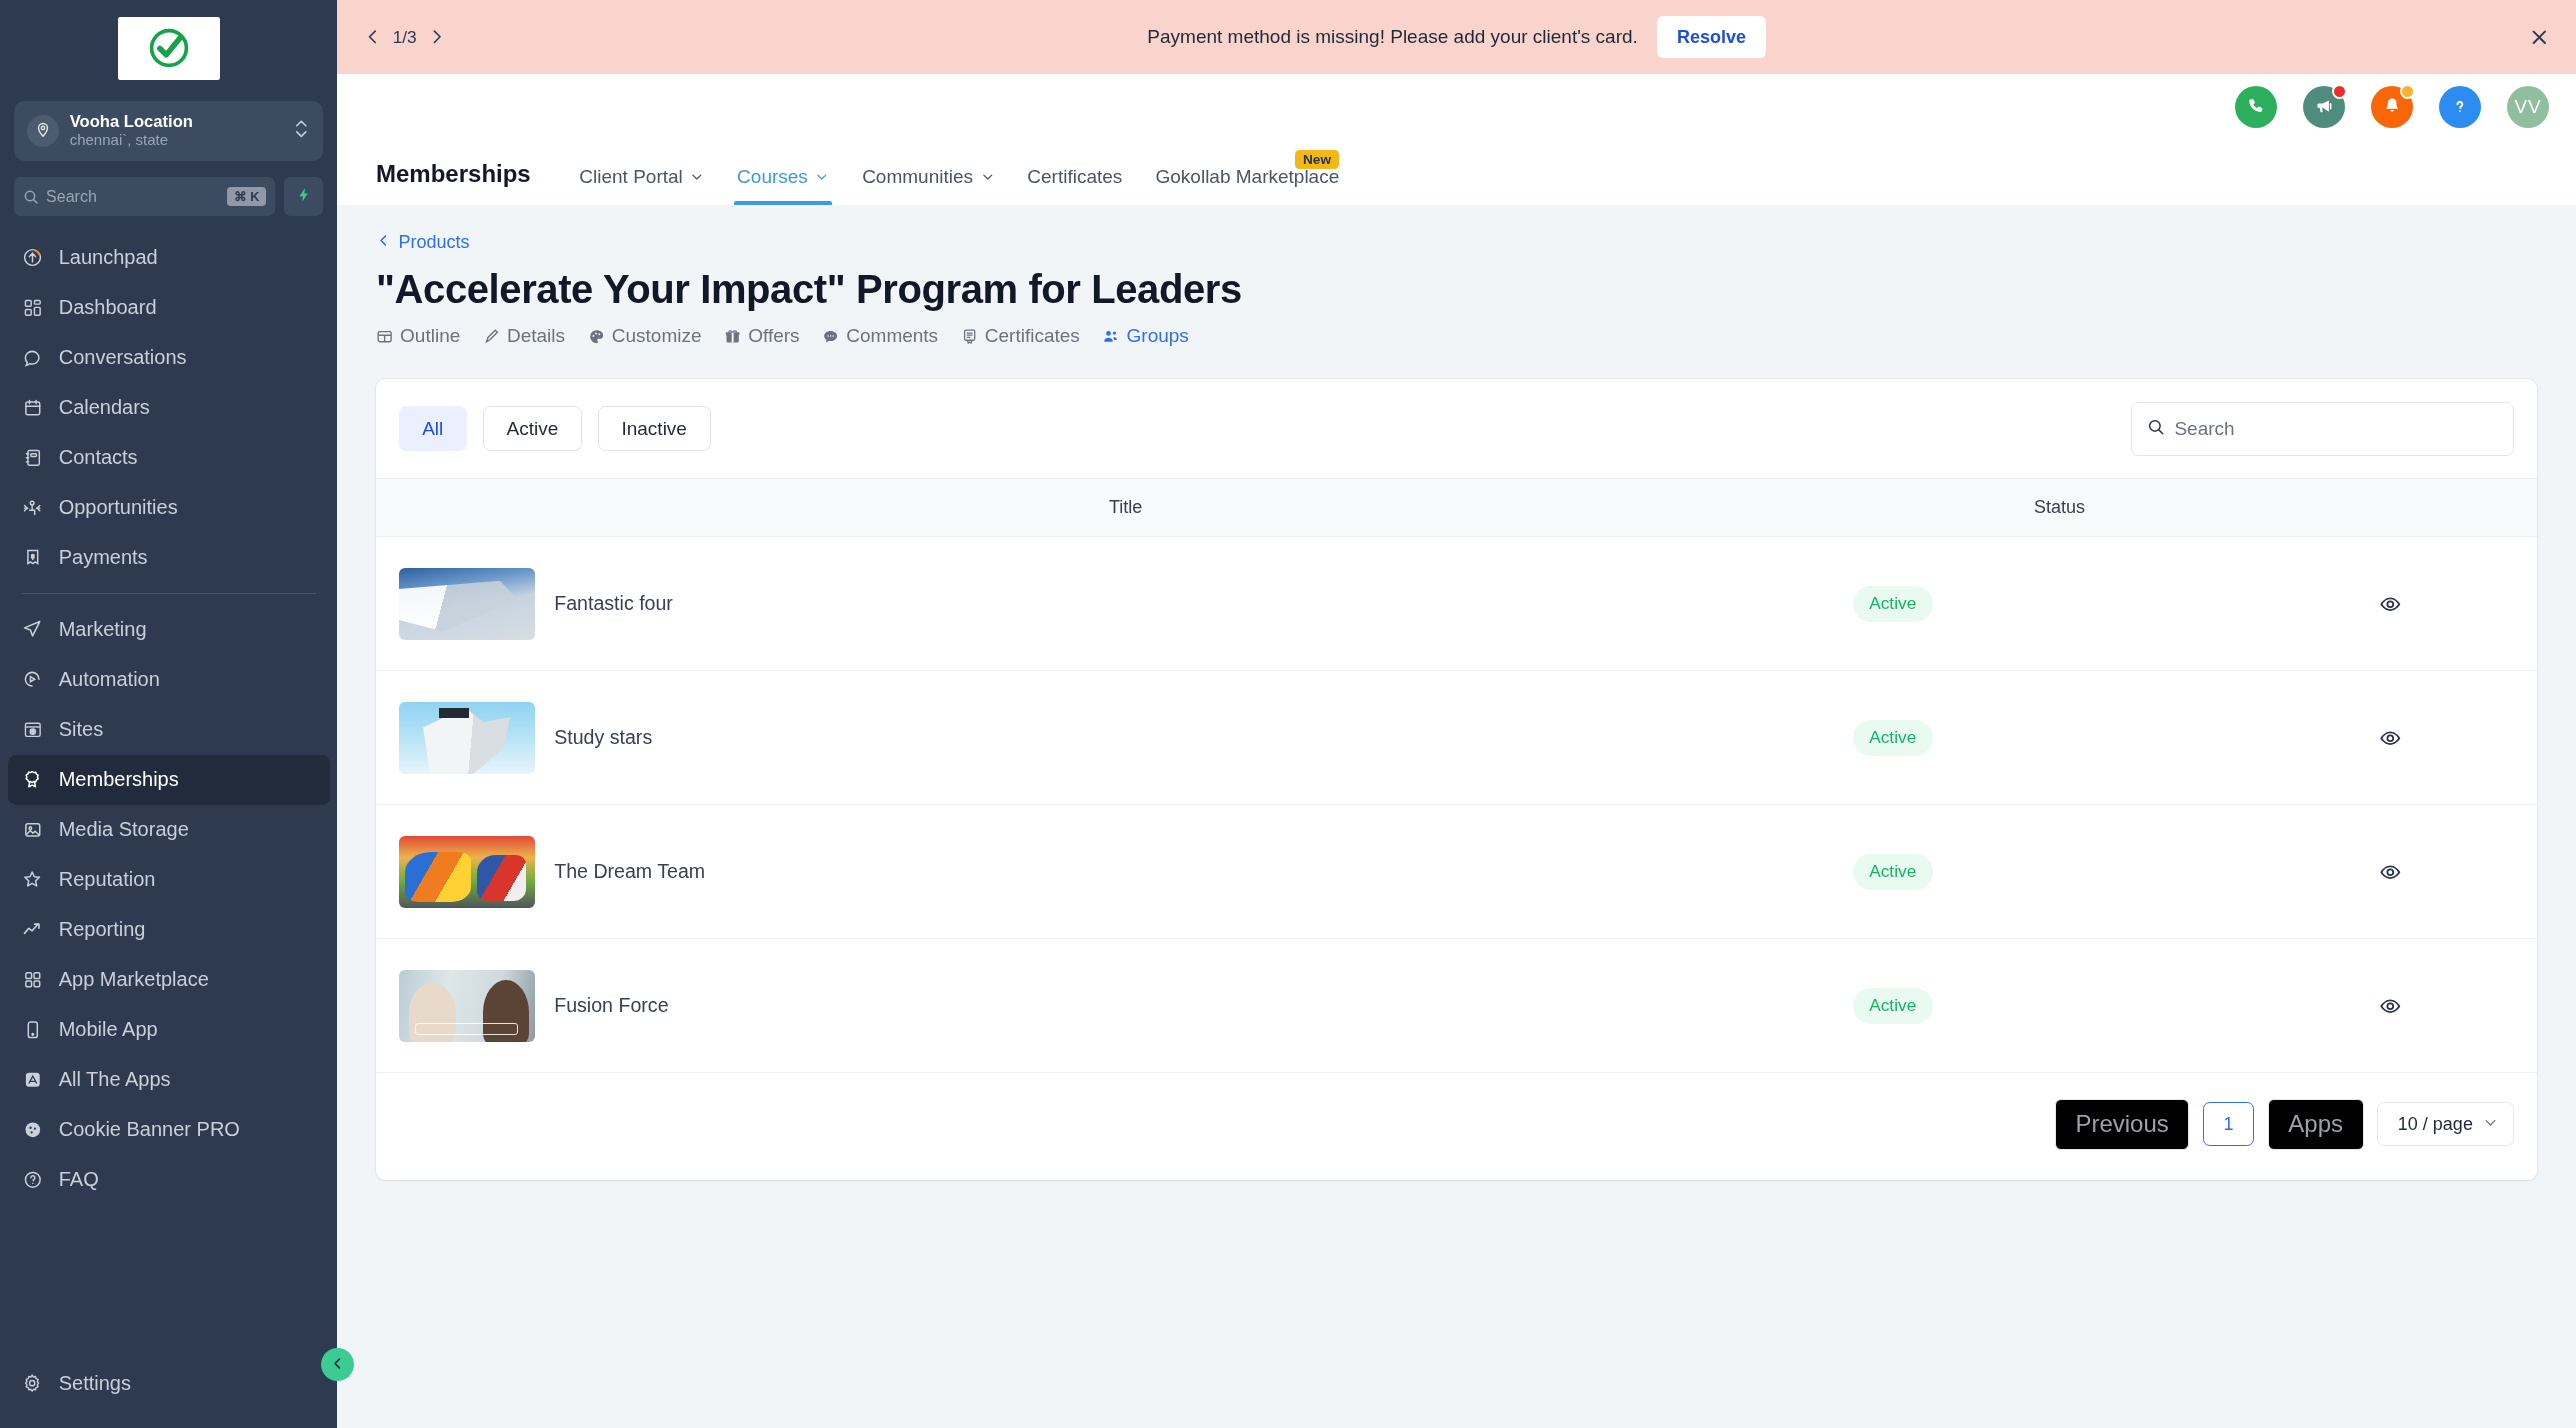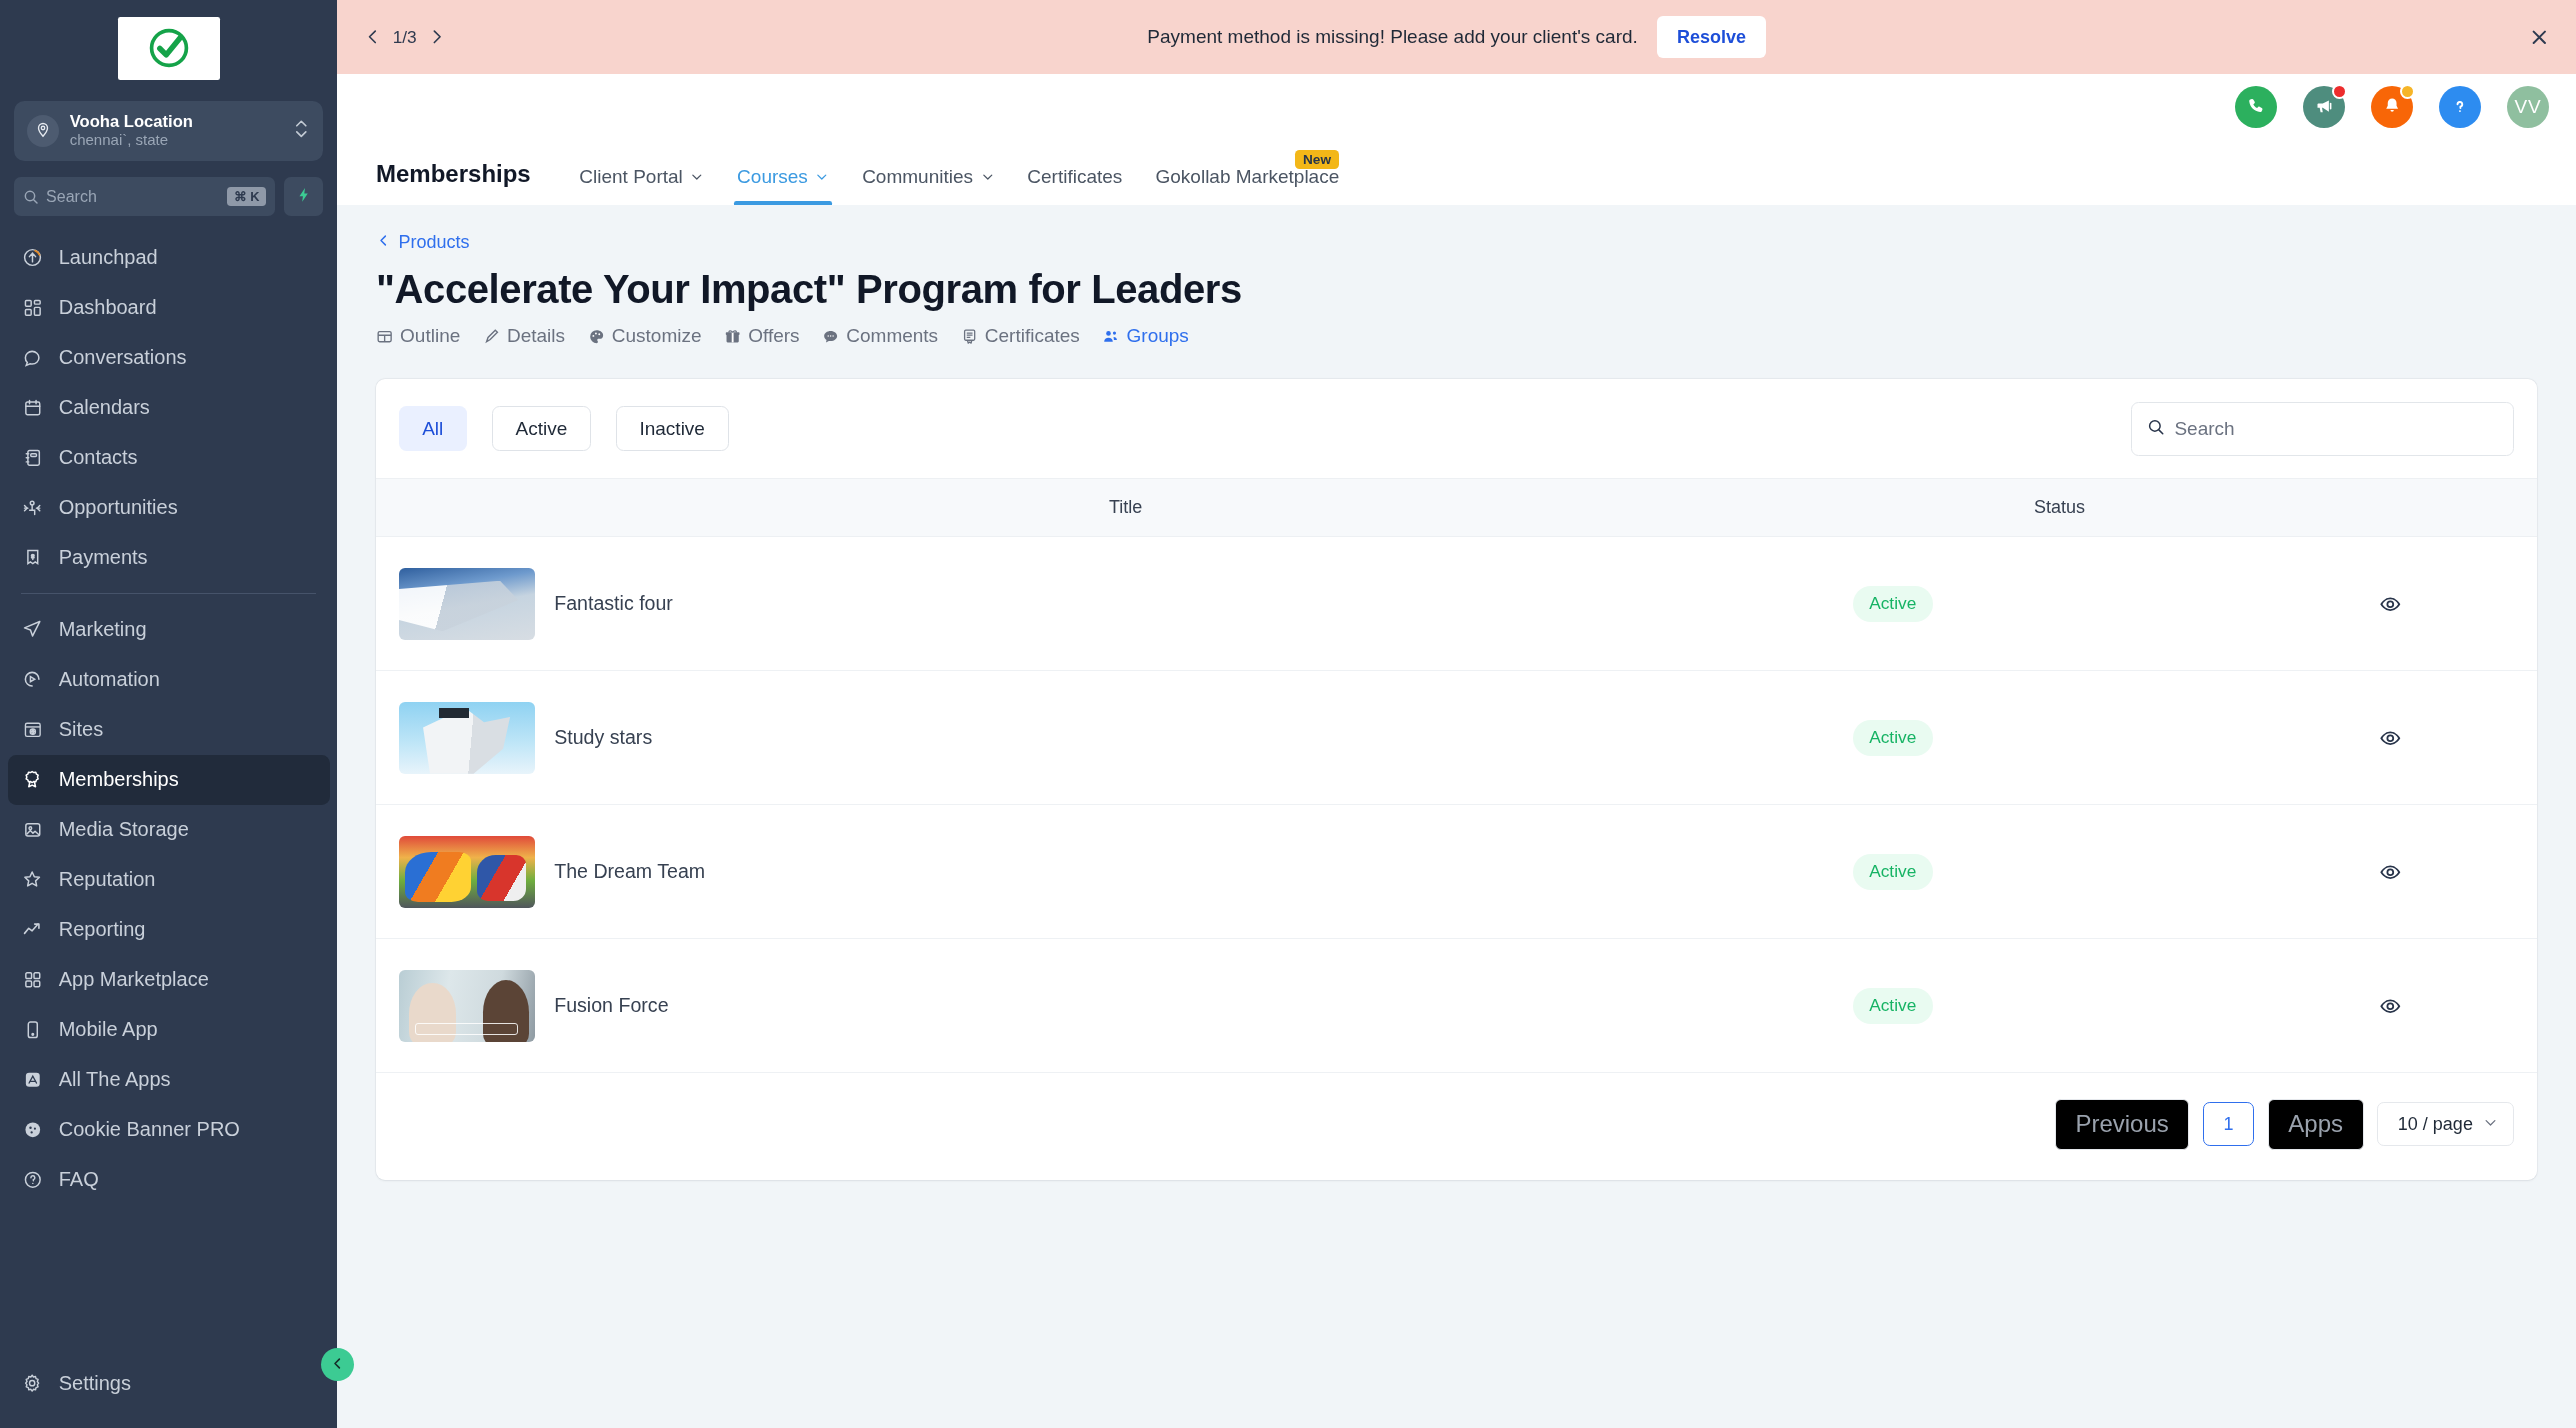--- a/index.html
+++ b/index.html
@@ -126,21 +126,21 @@
   .subtabs { display: flex; align-items: center; gap: 22.6px; margin-top: 13.6px; }
   .subtab { display: flex; align-items: center; gap: 6.8px; font-size: 19px; color: #6b7280; cursor: pointer; }
   .subtab .sico { display: flex; align-items: center; }
   .subtab.active { color: #2f6fed; }
 
   .card {
     margin-top: 32px; background: #ffffff; border-radius: 9px;
     box-shadow: 0 0.8px 2.3px rgba(16,24,40,.07), 0 0 0 0.8px rgba(16,24,40,.04);
     overflow: hidden;
   }
-  .card-top { display: flex; align-items: center; padding: 22.6px 22.6px; gap: 25px; }
+  .card-top { display: flex; align-items: center; padding: 22.6px 22.6px; gap: 16px; }
   .pill {
     border: 0.8px solid #dfe3e8; background: #fff; color: #1f2937;
     border-radius: 7.5px; padding: 10.5px 22.6px; font-size: 19px; cursor: pointer;
   }
   .pill.active { background: #eaf0ff; border-color: transparent; color: #1d4ed8; }
   .tsearch {
     margin-left: auto; width: 383px; height: 54px; border: 0.8px solid #e2e6ea;
     border-radius: 7.5px; display: flex; align-items: center; gap: 9px; padding: 0 15px; cursor: text;
   }
   .tsearch .ph { color: #6b7280; font-size: 19px; }

